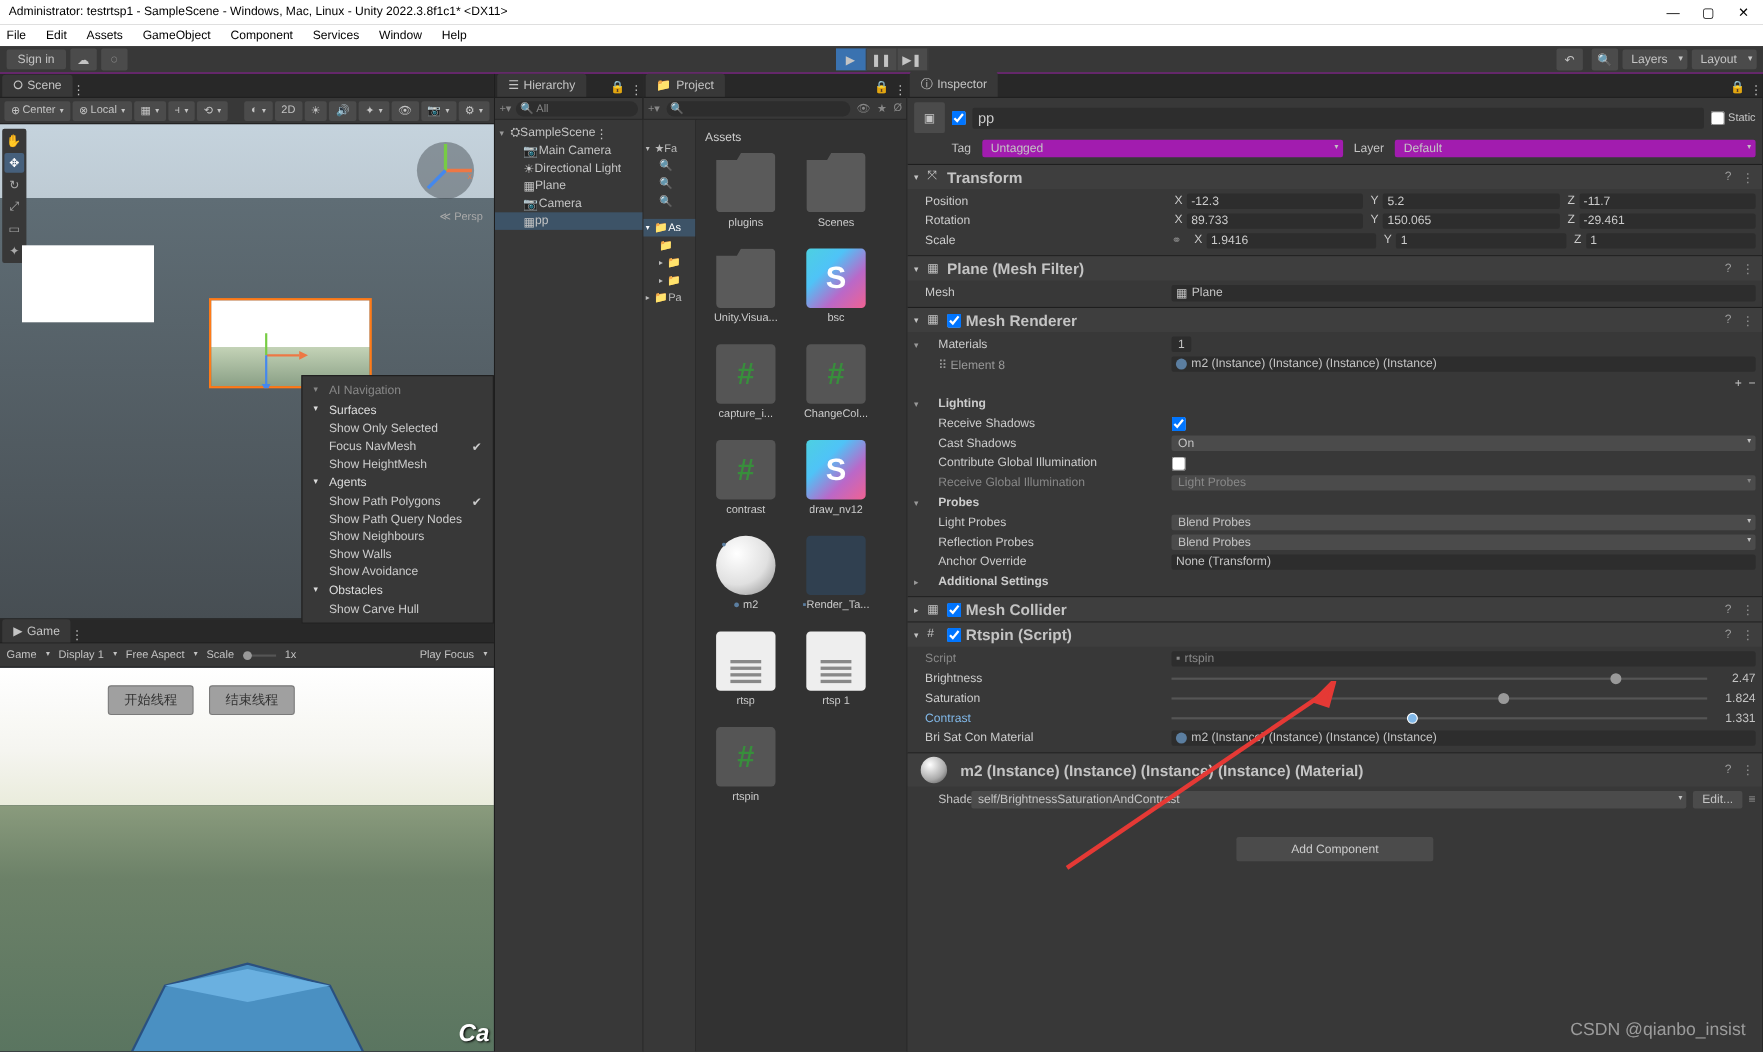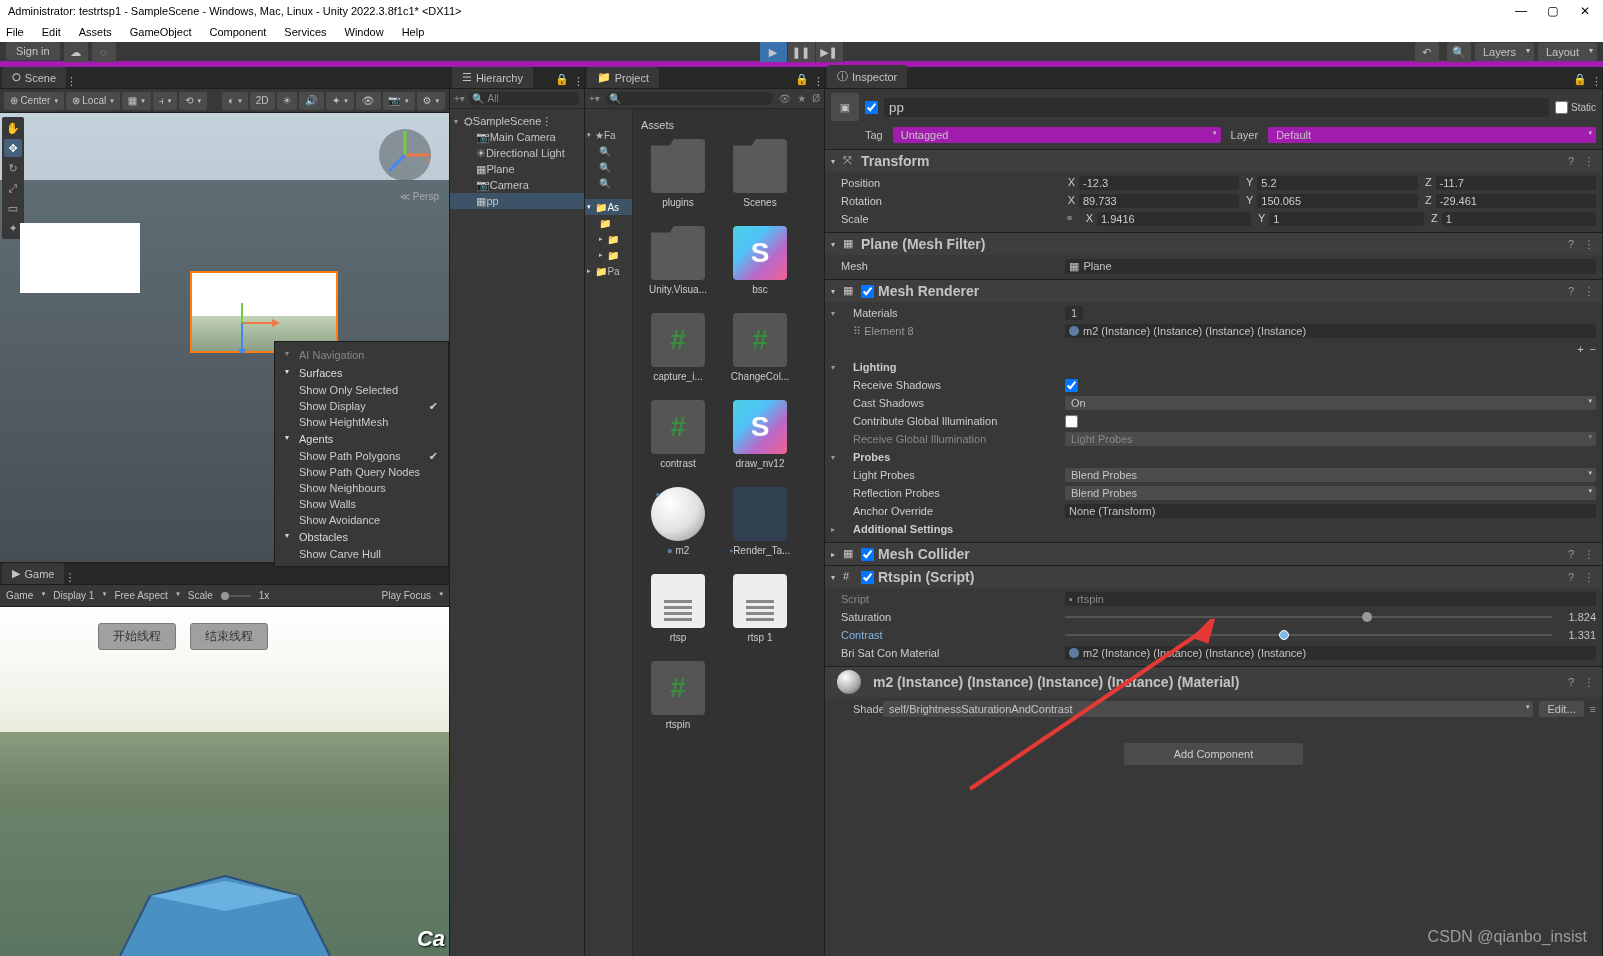--- a/index.html
+++ b/index.html
@@ -3,21 +3,21 @@
 <meta charset="utf-8">
 <style>
 * { margin: 0; padding: 0; box-sizing: border-box; font-family: -apple-system, "Segoe UI", Arial, sans-serif; }
 body { background: #383838; color: #c4c4c4; font-size: 11px; overflow: hidden; width: 1603px; height: 956px; }
 .titlebar { background: #fff; color: #000; height: 22px; display: flex; justify-content: space-between; align-items: center; padding: 0 2px; }
 .titlebar .title { font-size: 11px; padding-left: 6px; }
 .winbtns { display: flex; gap: 20px; padding-right: 10px; }
 .winbtns span { width: 12px; height: 12px; display: inline-flex; align-items: center; justify-content: center; cursor: pointer; font-size: 12px; }
 .menubar { background: #fff; color: #000; height: 20px; display: flex; align-items: center; padding-left: 4px; gap: 14px; font-size: 11px; }
 .menubar span { cursor: pointer; padding: 2px 2px; }
-.toolbar { background: #383838; height: 25px; border-bottom: 6px solid #a21caf; display: flex; align-items: flex-start; padding: 0 6px; }
+.toolbar { background: #383838; height: 25px; border-bottom: 1px solid #a21caf; display: flex; align-items: center; padding: 0 6px; }
 .toolbar .signin { background: #4b4b4b; padding: 3px 10px; border-radius: 2px; cursor: pointer; font-size: 11px; }
 .toolbar .iconbtn { width: 24px; height: 20px; background: #4b4b4b; margin-left: 4px; border-radius: 2px; display: flex; align-items: center; justify-content: center; cursor: pointer; }
 .playbar { display: flex; position: absolute; left: 50%; transform: translateX(-50%); gap: 0; }
 .playbar .btn { width: 28px; height: 20px; background: #4b4b4b; border-right: 1px solid #383838; display: flex; align-items: center; justify-content: center; cursor: pointer; }
 .playbar .btn.active { background: #3a72b0; }
 .toolbar .right { margin-left: auto; display: flex; gap: 4px; align-items: center; }
 .toolbar .right .dd { background: #4b4b4b; padding: 3px 18px 3px 8px; border-radius: 2px; position: relative; cursor: pointer; }
 .toolbar .right .dd::after { content: "▾"; position: absolute; right: 4px; font-size: 8px; }
 .main { display: flex; height: calc(956px - 67px); }
 .col { display: flex; flex-direction: column; border-right: 1px solid #1e1e1e; }
@@ -212,21 +212,21 @@
             <polygon points="40,16 48,20 40,24" fill="#e74"></polygon>
             <line x1="10" y1="20" x2="10" y2="-6" stroke="#7c4" stroke-width="2"></line>
             <line x1="10" y1="20" x2="10" y2="48" stroke="#48e" stroke-width="2"></line>
             <polygon points="6,46 10,54 14,46" fill="#48e"></polygon>
           </svg>
       </div>
       <div class="ctxmenu">
         <div class="hdr" style="color:#888">AI Navigation</div>
         <div class="hdr">Surfaces</div>
         <div class="item">Show Only Selected</div>
-        <div class="item"><span>Show Display</span><span class="chk">✔</span></div>
+        <div class="item"><span>Focus NavMesh</span><span class="chk">✔</span></div>
         <div class="item">Show HeightMesh</div>
         <div class="hdr">Agents</div>
         <div class="item"><span>Show Path Polygons</span><span class="chk">✔</span></div>
         <div class="item">Show Path Query Nodes</div>
         <div class="item">Show Neighbours</div>
         <div class="item">Show Walls</div>
         <div class="item">Show Avoidance</div>
         <div class="hdr">Obstacles</div>
         <div class="item">Show Carve Hull</div>
       </div>
@@ -545,20 +545,29 @@
             <span class="nm">Rtspin (Script)</span>
             <span class="help">?</span>
             <span class="menu">⋮</span>
           </div>
         <div class="compbody">
           <div class="prow">
               <span class="lbl dim">Script</span>
               <span class="objref" style="color:#888">▪ <span>rtspin</span></span>
             </div>
           <div class="prow">
+              <span class="lbl">Brightness</span>
+              <div class="slider">
+                <div class="track">
+                  <div class="thumb" style="left:82%"></div>
+                </div>
+                <span class="num">2.47</span>
+              </div>
+            </div>
+          <div class="prow">
               <span class="lbl">Saturation</span>
               <div class="slider">
                 <div class="track">
                   <div class="thumb" style="left:61%"></div>
                 </div>
                 <span class="num">1.824</span>
               </div>
             </div>
           <div class="prow">
               <span class="lbl blue">Contrast</span>

